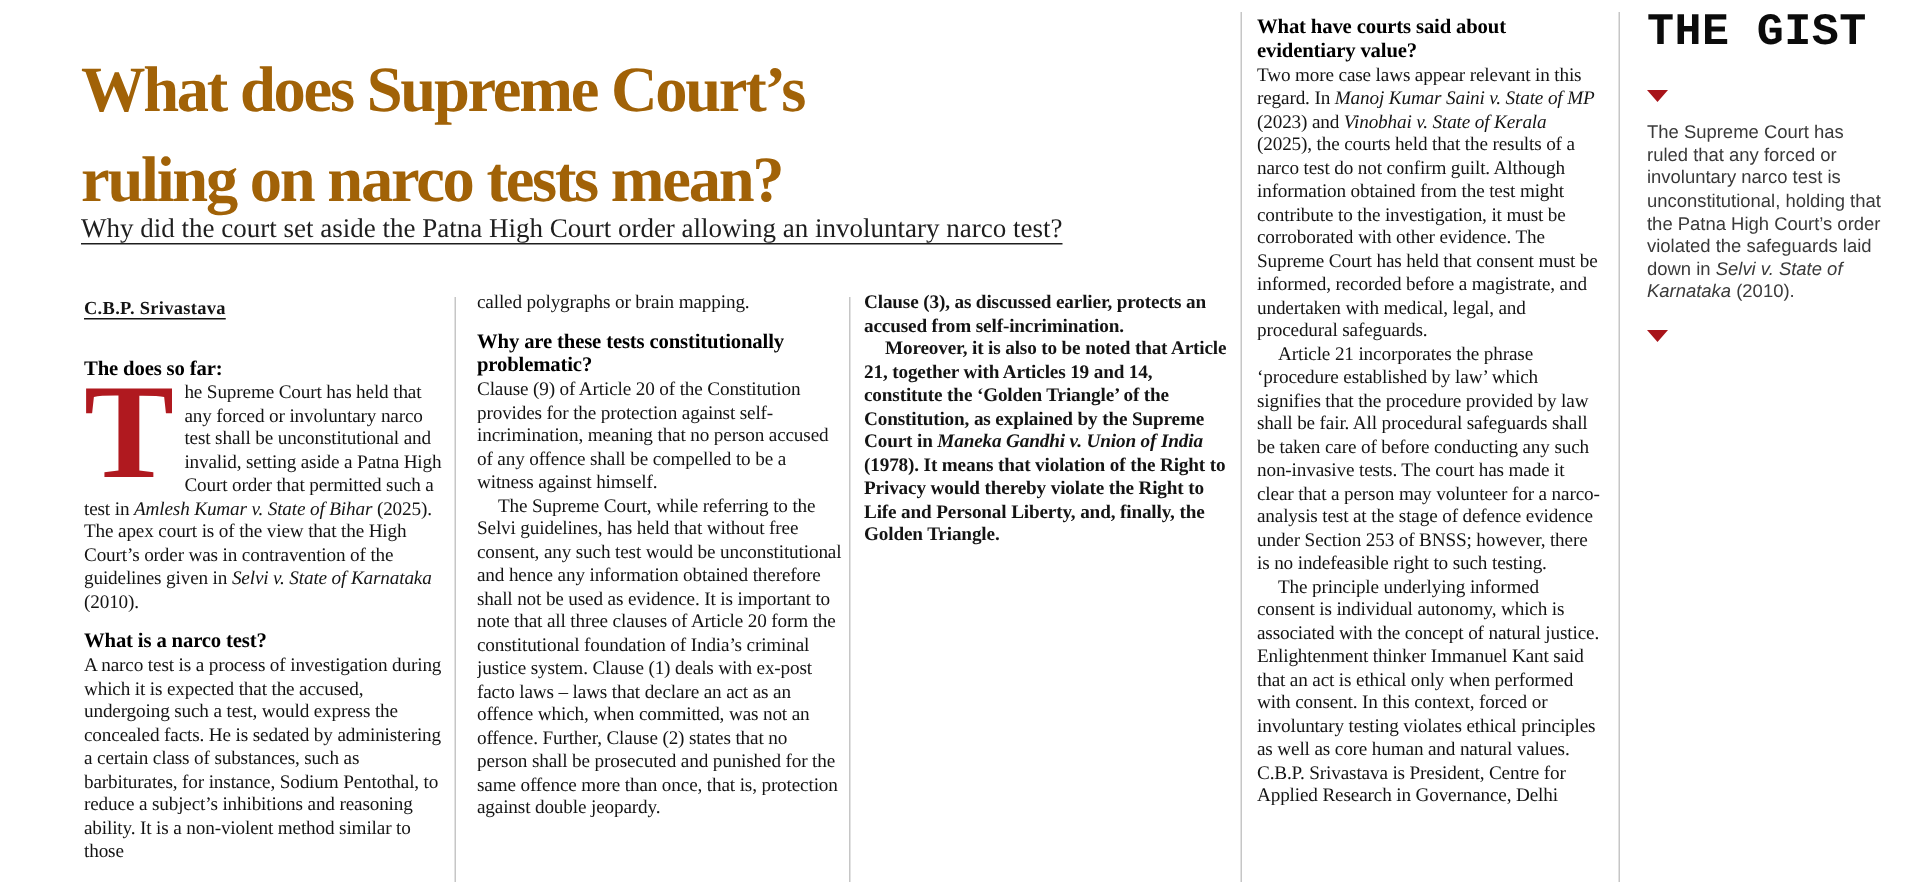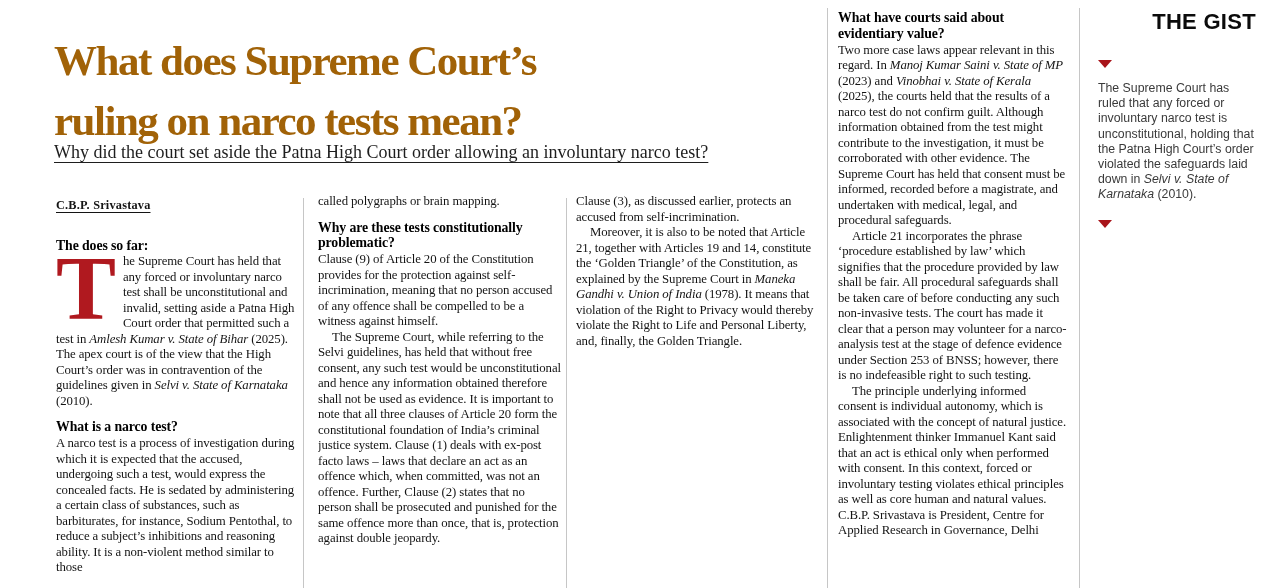--- a/index.html
+++ b/index.html
@@ -22,32 +22,32 @@
   .byline{display:inline-block;font-weight:700;font-size:12.3px;letter-spacing:0.2px;margin:2px 0 14px 0;
     text-decoration:underline;text-decoration-thickness:1px;text-underline-offset:3px;}
 
   .dropcap{float:left;font-weight:700;font-size:90px;line-height:62px;height:62px;
     margin:4px 7px 0 0;color:#b0191f;}
 
   .credit{}
 
   .col1{left:56px;top:196px;width:243px;height:392px;}
   .col2{left:318px;top:194px;width:243px;height:394px;}
-  .col3{left:576px;top:194px;width:247px;height:394px;}
+  .col3{left:576px;top:194px;width:247px;height:394px;font-weight:bold;}
   .col4{left:838px;top:10px;width:229px;height:578px;}
 
   .vrule{position:absolute;width:1px;background:#c6c6c6;}
   .vr1{left:303px;top:198px;height:390px;}
   .vr2{left:566px;top:198px;height:390px;}
   .vr3{left:827px;top:8px;height:580px;}
   .vr4{left:1079px;top:8px;height:580px;}
 
   .gist{position:absolute;left:1098px;top:10px;width:158px;font-family:"Liberation Sans",sans-serif;color:#3a3a3a;}
-  .gist-title{font-family:Liberation Sans, sans-serif;font-weight:700;font-size:22px;line-height:24px;
-    letter-spacing:0.3px;color:#0b0b0b;margin:0;text-align:right;}
+  .gist-title{font-family:Liberation Mono, monospace;font-weight:700;font-size:30px;line-height:24px;
+    letter-spacing:0.3px;color:#0b0b0b;margin:0;}
   .gist-marker{width:0;height:0;border-left:7px solid transparent;border-right:7px solid transparent;
     border-top:8px solid #a8141a;}
   .gm1{margin-top:26px;}
   .gm2{margin-top:17px;}
   .gist-item{font-size:12.3px;line-height:15.2px;margin-top:13px;}
 </style>
 </head>
 <body>
 
 <div class="page">

